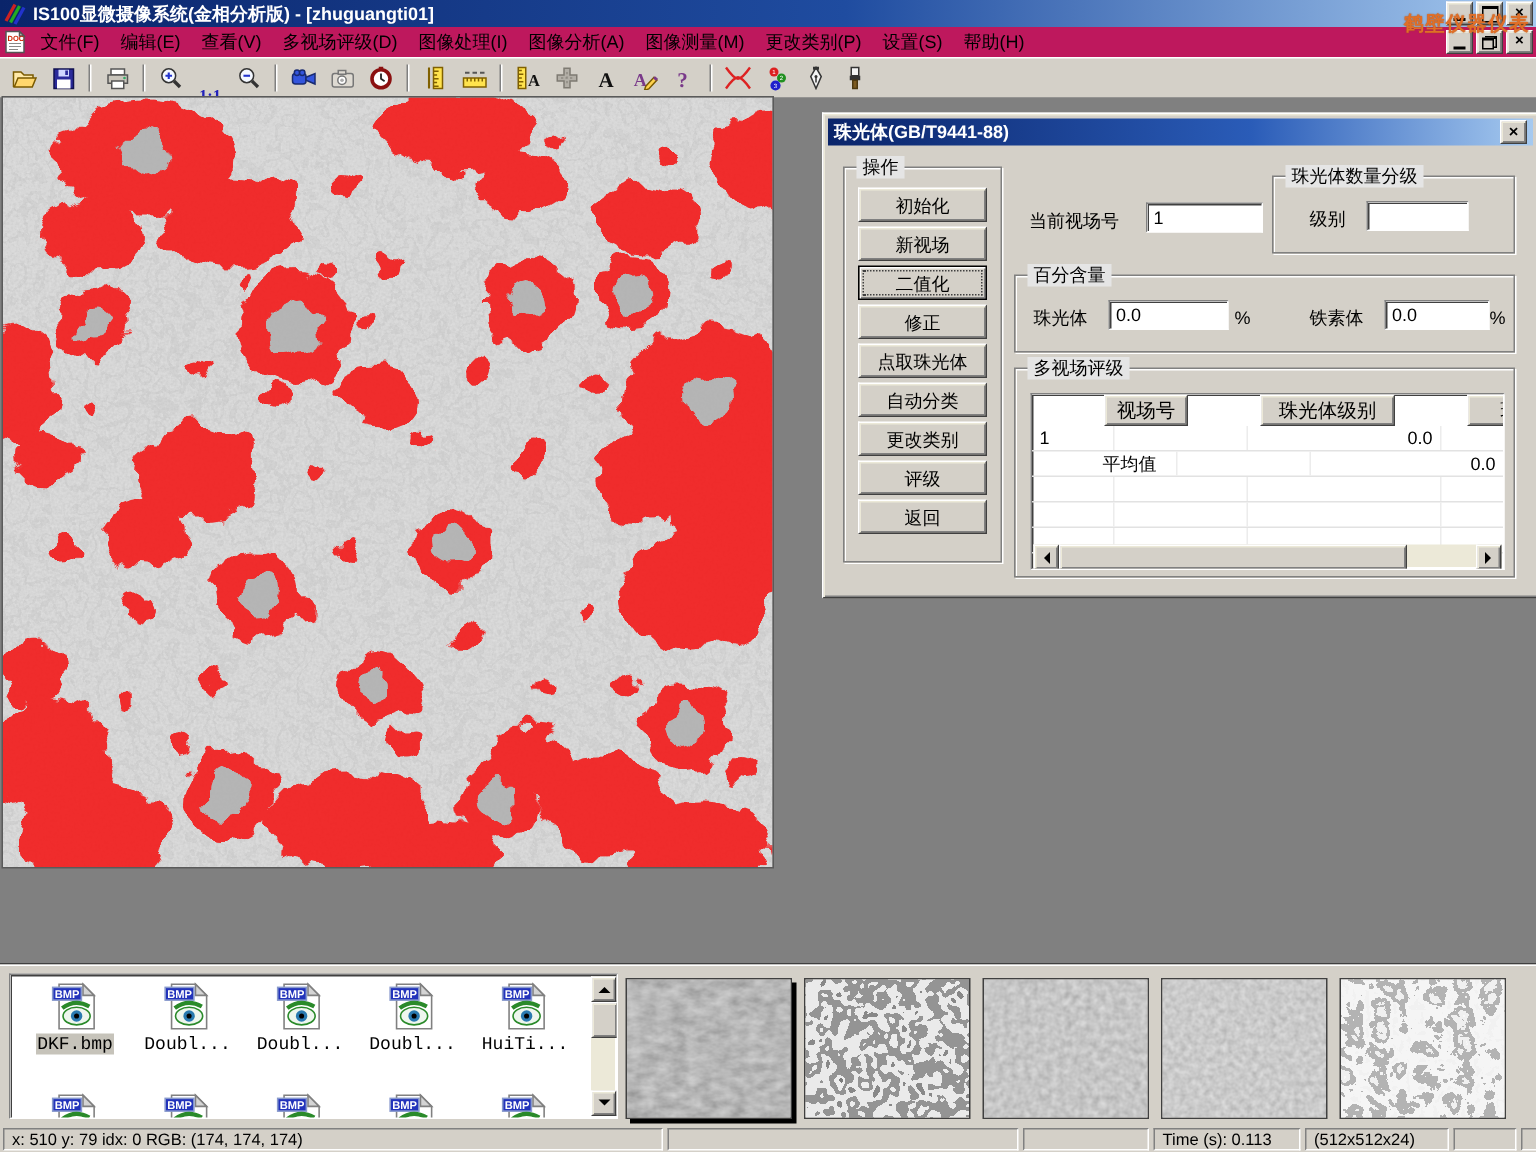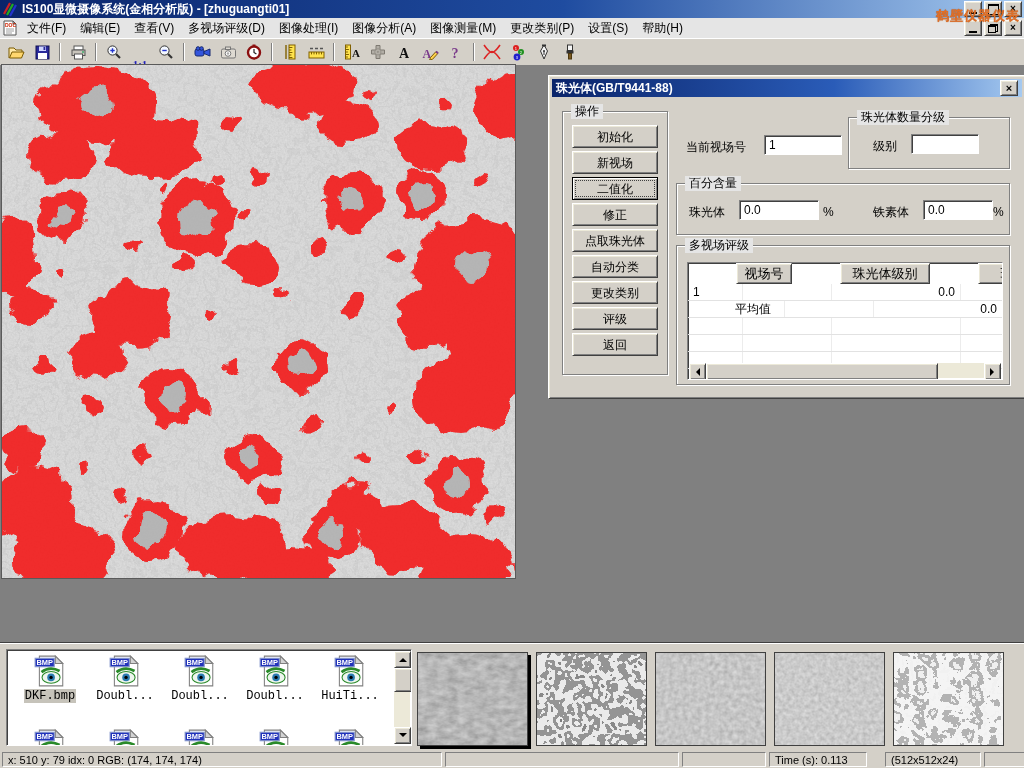--- a/index.html
+++ b/index.html
@@ -23,21 +23,21 @@
   .glyph-max{width:9px;height:8px;border:1px solid #000;border-top-width:2px;}
   .glyph-restore{position:relative;width:10px;height:9px;}
   .glyph-restore i{position:absolute;display:block;border:1px solid #000;border-top-width:2px;background:#d4d0c8;}
   .glyph-restore i.b1{width:6px;height:5px;right:0;top:0;}
   .glyph-restore i.b2{width:6px;height:5px;left:0;bottom:0;}
 
   .watermark{position:absolute;top:7px;left:936px;z-index:50;color:#e06f28;
     font-size:13px;font-weight:bold;letter-spacing:1px;text-shadow:0 0 1px #a34e14;}
 
   
-  .menubar{position:absolute;top:18px;left:0;right:0;height:20px;background:#e5e5e5;
+  .menubar{position:absolute;top:18px;left:0;right:0;height:20px;background:#be185d;
     display:flex;align-items:center;padding:0 2px;}
   .menu-item{padding:2px 7px;white-space:nowrap;}
   .doc-icon{width:16px;height:16px;margin-right:2px;flex:none;}
   .mdi-btns{margin-left:auto;display:flex;gap:2px;}
 
   
   .toolbar{position:absolute;top:38px;left:0;right:0;height:26px;background:#d4d0c8;
     border-top:1px solid #fff;border-bottom:1px solid #808080;
     display:flex;align-items:center;padding-left:3px;}
   .tool{width:26px;height:22px;display:flex;align-items:center;justify-content:center;}
@@ -690,19 +690,19 @@
           </svg>
       </span>
     </div>
   </div>
 
   <div class="statusbar">
     <span class="sseg" style="width:428px;">x: 510 y: 79  idx: 0  RGB: (174, 174, 174)</span>
     <span class="sseg" style="width:222px;"></span>
     <span class="sseg" style="width:72px;"></span>
     <span class="sseg" style="width:86px;">Time (s): 0.113</span>
-    <span class="sseg" style="width:84px;margin-left:15px;">(512x512x24)</span>
+    <span class="sseg" style="width:84px;">(512x512x24)</span>
     <span class="sseg" style="width:30px;"></span>
     <span class="sseg" style="width:34px;justify-content:center;">数字</span>
 
   </div>
 
 </div>
 
 </body></html>

